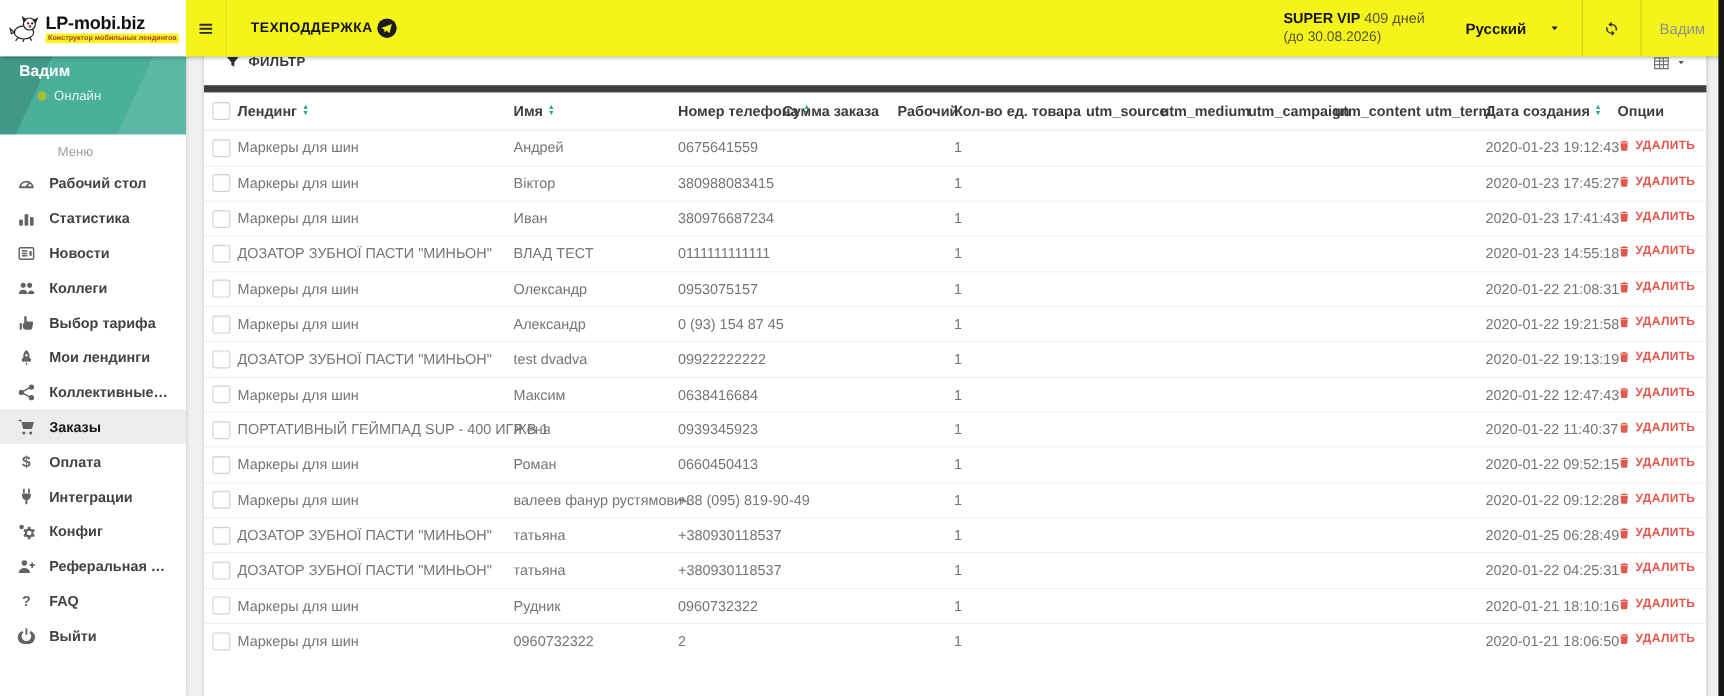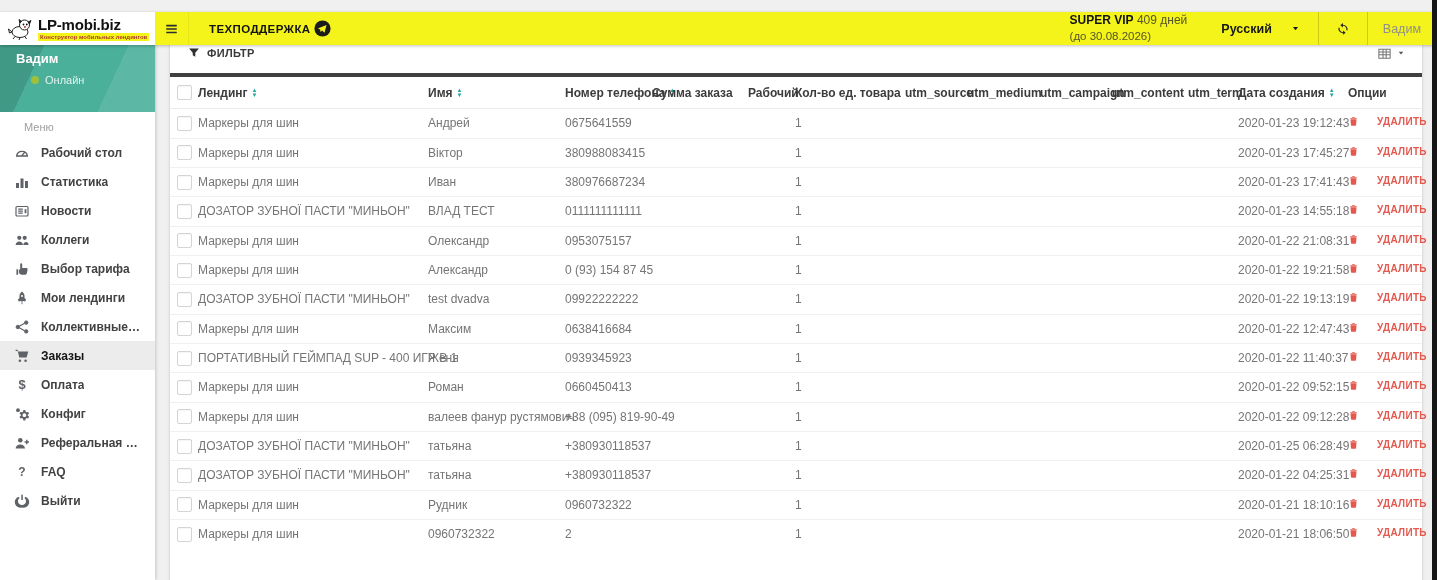--- a/index.html
+++ b/index.html
@@ -1,20 +1,20 @@
 <!DOCTYPE html>
 <html><head>
 <meta charset="utf-8">
 <style>
   * { margin:0; padding:0; box-sizing:border-box; }
   html,body { width:1437px; height:580px; overflow:hidden; }
   body { font-family:"Liberation Sans","DejaVu Sans",sans-serif; background:#f0f0f0; position:relative; }
 
   
-  .topbar { position:absolute; top:12px; left:0; right:0; height:33px; display:flex; z-index:20;
+  .topbar { position:absolute; top:0; left:0; right:0; height:47px; display:flex; z-index:20;
             box-shadow:0 1px 3px rgba(0,0,0,.25); }
   .logo-area { width:155px; background:#fff; display:flex; align-items:center; gap:5px; padding-left:7px; flex:none; }
   .logo-txt { display:flex; flex-direction:column; line-height:1; }
   .logo-title { font-size:15px; font-weight:700; color:#111; letter-spacing:-.2px; }
   .logo-sub { font-size:6px; font-weight:700; color:#b03a2e; background:#f4f41a; padding:1px 2px; margin-top:1px; white-space:nowrap; }
   .topbar-rest { flex:1; background:#f4f41a; display:flex; align-items:stretch; }
   .burger-box { width:34px; display:flex; align-items:center; justify-content:center; cursor:pointer; border-right:1px solid rgba(0,0,0,.06); }
   .burger-box .icon { width:15px; height:14px; color:#2b2b2b; }
   .support { display:flex; align-items:center; gap:3px; padding:0 20px; font-size:11.5px; font-weight:700;
              letter-spacing:.4px; color:#141414; cursor:pointer; }
@@ -34,57 +34,57 @@
   
   .sidebar { position:absolute; top:33px; left:0; bottom:0; width:155px; background:#fff; z-index:10;
              box-shadow:1px 0 3px rgba(0,0,0,.18); }
   .user-panel { height:79px; padding:13px 16px; background-color:#4ab09a;
     background-image:linear-gradient(115deg, rgba(0,0,0,.13) 0 26%, transparent 26%),
                      linear-gradient(295deg, rgba(255,255,255,.10) 0 30%, transparent 30%);
     color:#fff; }
   .user-name { font-size:13px; font-weight:700; margin-top:5px; }
   .user-status { display:flex; align-items:center; gap:6px; font-size:11px; color:rgba(255,255,255,.85); margin-top:8px;padding-left:15px; }
   .dot { width:8px; height:8px; border-radius:50%; background:#9fbf3b; flex:none; }
-  .menu-label { font-size:11px; color:#9e9e9e; padding:9px 24px 5px; }
+  .menu-label { font-size:11px; color:#9e9e9e; padding:9px 24px 5px;margin-left:24px; }
   .menu { list-style:none; }
   .menu-item { display:flex; align-items:center; gap:11px; height:29px; padding:0 14px; font-size:12px; font-weight:700;
                color:#424242; cursor:pointer; white-space:nowrap; }
   .menu-item.active { background:#ececec; color:#161616; }
   .mi-icon { width:16px; height:16px; color:#5f6368; flex:none; display:inline-flex; align-items:center; justify-content:center;
              font-size:13px; font-weight:700; }
   .menu-item .mi-label { overflow:hidden; text-overflow:ellipsis; }
 
   
   .main { position:absolute; top:33px; left:155px; right:0; bottom:0; padding:0 15px; overflow:hidden; }
   .page-head { display:flex; align-items:baseline; gap:9px; padding:13px 3px 9px; }
   .page-title { font-size:21px; color:#646464; }
   .page-sub { font-size:13px; color:#a8a8a8; }
   .card { background:#fff; border-radius:2px; box-shadow:0 1px 3px rgba(0,0,0,.22); min-height:560px; }
   .filter-bar { display:flex; align-items:center; justify-content:space-between; height:44px; padding:0 17px 0 18px;
-                border-bottom:4px solid #404040; }
+                border-bottom:6px solid #404040; }
   .filter-btn { display:flex; align-items:center; gap:7px; font-size:11px; font-weight:700; letter-spacing:.3px;
                 color:#3a3a3a; background:none; border:none; cursor:pointer; font-family:inherit; }
   .filter-btn .icon { width:12px; height:12px; color:#2f2f2f; }
   .cols-btn { display:flex; align-items:center; gap:5px; background:none; border:none; cursor:pointer; color:#757575; }
   .cols-btn .icon { width:15px; height:15px; }
   .cols-btn .caret { width:8px; height:8px; color:#555; }
 
   
   table { width:100%; border-collapse:collapse; table-layout:fixed; }
   th { font-size:12px; font-weight:700; color:#3c3c3c; text-align:left; padding:8px 6px 8px 0; white-space:nowrap;
        border-bottom:1px solid #ececec; }
   td { font-size:12px; color:#757575; padding:6.5px 6px 6.5px 0; white-space:nowrap; border-top:1px solid #f0f0f0; }
   tbody tr:first-child td { border-top:none; }
   .cb-cell { padding-left:7px !important; }
   .checkbox { width:15px; height:15px; border:1px solid #d4d4d4; border-radius:2px; background:#fff; display:inline-block;
               vertical-align:middle; cursor:pointer; box-shadow:inset 0 1px 1px rgba(0,0,0,.04); }
   .sort { display:inline-flex; flex-direction:column; margin-left:4px; vertical-align:middle; color:#26a69a;
           font-size:6px; line-height:5px; font-style:normal; }
   .th-click { cursor:pointer; }
-  .del-btn { display:inline-flex; align-items:center; gap:18px; color:#e4584e; font-size:10px; font-weight:700;
+  .del-btn { display:inline-flex; align-items:center; gap:4px; color:#e4584e; font-size:10px; font-weight:700;
              letter-spacing:.3px; background:none; border:none; cursor:pointer; font-family:inherit; }
   .del-icon { width:11px; height:11px; display:inline-flex; }
 
   .scroll-strip { position:absolute; top:0; right:0; width:5px; height:580px; background:#161616; z-index:50; cursor:pointer; }
   .icon svg, .mi-icon svg, .del-icon svg { width:100%; height:100%; display:block; }
 </style>
 </head>
 <body>
 
 <div class="topbar">
@@ -243,20 +243,30 @@
             <circle cx="11.6" cy="12.8" r="1.3"></circle>
           </svg>
         </span>
       <span class="mi-label">Заказы</span>
     </li>
       <li class="menu-item">
       <span class="mi-icon">
           <span style="font-weight:700;font-size:13px;line-height:1;">$</span>
         </span>
       <span class="mi-label">Оплата</span>
+    </li>
+      <li class="menu-item">
+      <span class="mi-icon">
+          <svg viewBox="0 0 16 16" fill="currentColor">
+            <path d="M4.4 5.2h7.2v2a3.6 3.6 0 01-2.8 3.5v3.5H7.2v-3.5A3.6 3.6 0 014.4 7.2z"></path>
+            <rect x="5.2" y="1.2" width="1.4" height="3.6"></rect>
+            <rect x="9.4" y="1.2" width="1.4" height="3.6"></rect>
+          </svg>
+        </span>
+      <span class="mi-label">Интеграции</span>
     </li>
       <li class="menu-item">
       <span class="mi-icon">
           <svg viewBox="0 0 16 16" fill="currentColor">
             <path d="M13.8 8.6l1.3-1-.9-1.7-1.6.4a3.6 3.6 0 00-1-.6L11.3 4H9.4L9 5.7c-.4.1-.7.3-1 .6l-1.6-.4-.9 1.7 1.3 1a3.4 3.4 0 000 1.2l-1.3 1 .9 1.7 1.6-.4c.3.3.6.5 1 .6l.4 1.7h1.9l.3-1.7c.4-.1.7-.3 1-.6l1.6.4.9-1.7-1.3-1a3.4 3.4 0 000-1.2zm-3.4 2.5a1.9 1.9 0 110-3.8 1.9 1.9 0 010 3.8z"></path>
             <circle cx="4" cy="4.2" r="1.9"></circle>
           </svg>
         </span>
       <span class="mi-label">Конфиг</span>
     </li>

